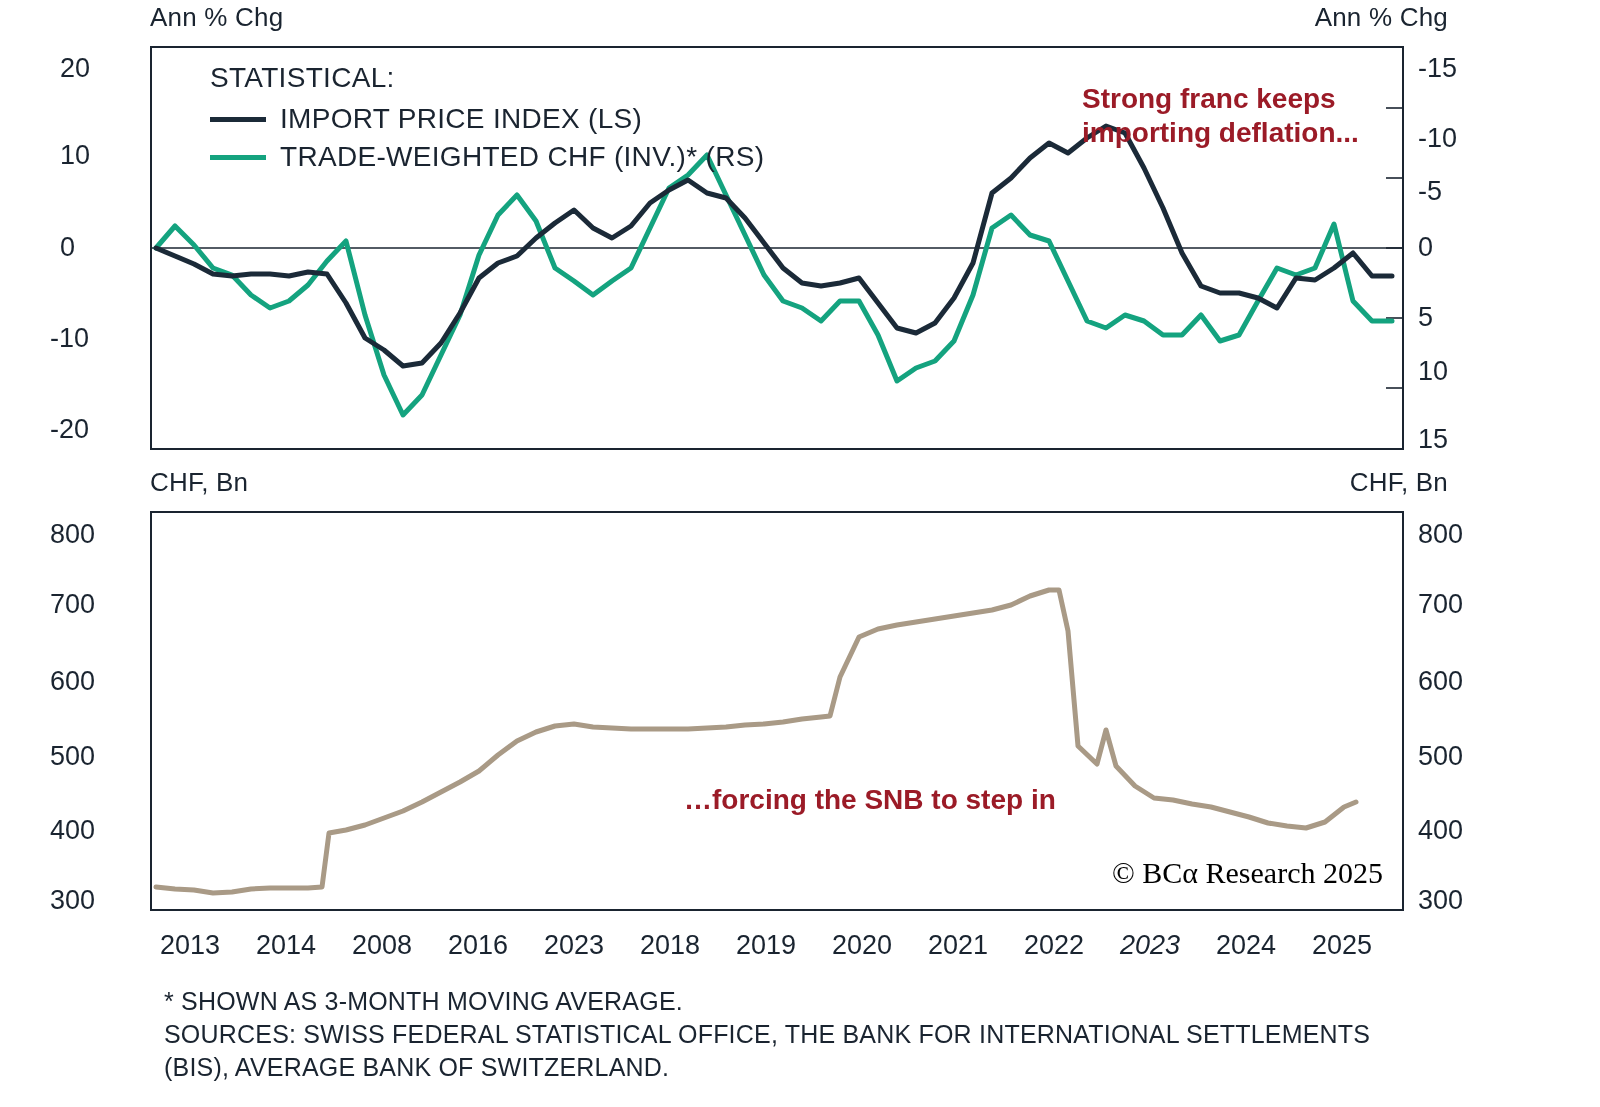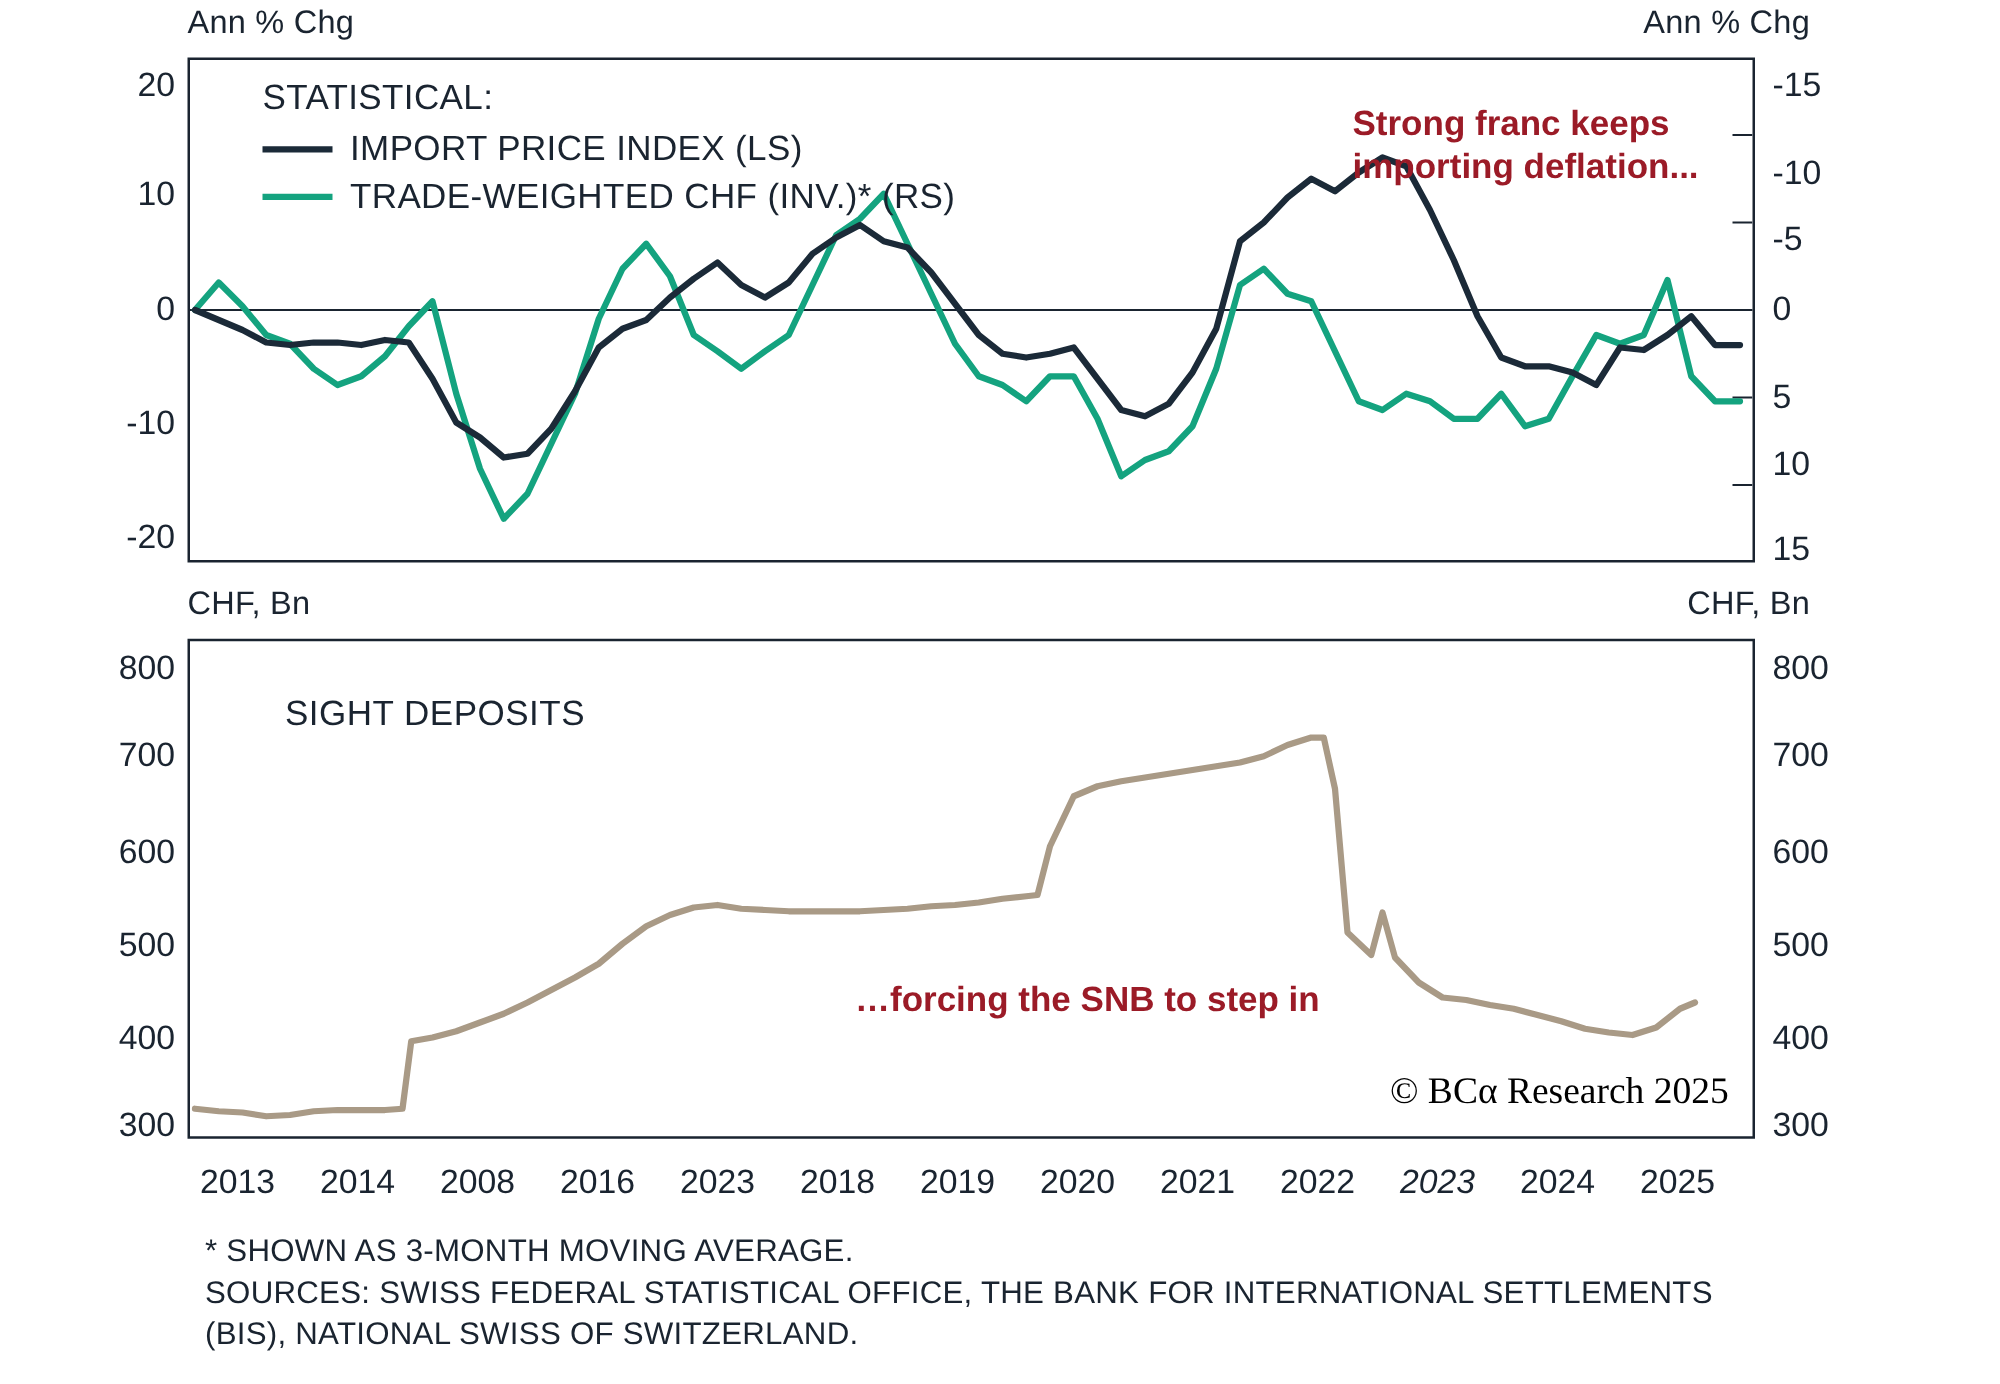--- a/index.html
+++ b/index.html
@@ -8,21 +8,21 @@
   .stage{position:absolute;left:0;top:0;width:1600px;height:1107px;}
 
   
   .axis-unit{position:absolute;font-size:26px;color:#1a2430;letter-spacing:.2px;}
 
   
   .panel{position:absolute;box-sizing:border-box;border:2px solid #1a2430;background:#fff;}
 
   
   .tick{position:absolute;font-size:27px;color:#1a2430;white-space:nowrap;}
-  .tick.left{text-align:right;}
+  .tick.left{text-align:left;}
   .tick.right{text-align:center;}
 
   .xtick{position:absolute;font-size:27px;color:#1a2430;white-space:nowrap;text-align:center;}
 
   
   .legend{position:absolute;}
   .legend-title{font-size:28px;letter-spacing:.3px;color:#1a2430;margin-bottom:6px;}
   .legend-row{display:flex;align-items:center;height:38px;}
   .legend-swatch{width:56px;height:0;border-top-width:5px;border-top-style:solid;margin-right:14px;}
   .legend-label{font-size:28px;letter-spacing:.3px;color:#1a2430;}
@@ -98,21 +98,20 @@
 
   <div class="axis-unit" style="left:150px;top:467px;">CHF, Bn</div>
   <div class="axis-unit" style="right:152px;top:467px;">CHF, Bn</div>
 
   <div class="panel" style="left:150px;top:511px;width:1254px;height:400px;">
     <svg width="1250" height="396" viewBox="0 0 1250 396">
       <polyline fill="none" stroke="#a99a86" stroke-width="5" stroke-linejoin="round" stroke-linecap="round" points="4,374 23,376 42,377 61,380 80,379 99,376 118,375 137,375 156,375 170,374 177,320 194,317 213,312 232,305 251,298 270,289 289,279 308,269 327,258 346,242 365,228 384,219 403,213 422,211 441,214 460,215 479,216 498,216 517,216 536,216 555,215 574,214 593,212 612,211 631,209 650,206 669,204 678,203 688,164 707,124 726,116 745,112 764,109 783,106 802,103 821,100 840,97 859,92 878,83 897,77 907,77 916,118 926,233 945,251 954,217 964,253 983,273 1002,285 1021,287 1040,291 1059,294 1078,299 1097,304 1116,310 1135,313 1154,315 1173,309 1192,294 1204,289"></polyline>
     </svg>
   </div>
 
-  <div class="panel-label" style="left:228px;top:555px;">SIGHT DEPOSITS</div>
   <div class="anno plain" style="left:684px;top:783px;">…forcing the SNB to step in</div>
   <div class="copyright" style="left:1112px;top:856px;">© BCα Research 2025</div>
 
   <div class="tick left" style="left:50px;top:519px;width:90px;">800</div>
   <div class="tick left" style="left:50px;top:589px;width:90px;">700</div>
   <div class="tick left" style="left:50px;top:666px;width:90px;">600</div>
   <div class="tick left" style="left:50px;top:741px;width:90px;">500</div>
   <div class="tick left" style="left:50px;top:815px;width:90px;">400</div>
   <div class="tick left" style="left:50px;top:885px;width:90px;">300</div>
 
@@ -133,16 +132,16 @@
   <div class="xtick" style="left:802px;top:930px;width:120px;">2020</div>
   <div class="xtick" style="left:898px;top:930px;width:120px;">2021</div>
   <div class="xtick" style="left:994px;top:930px;width:120px;">2022</div>
   <div class="xtick" style="left:1090px;top:930px;width:120px;font-style:italic;">2023</div>
   <div class="xtick" style="left:1186px;top:930px;width:120px;">2024</div>
   <div class="xtick" style="left:1282px;top:930px;width:120px;">2025</div>
 
   <div class="footnotes" style="left:164px;top:985px;width:1300px;">
     <div>* SHOWN AS 3-MONTH MOVING AVERAGE.</div>
     <div>SOURCES: SWISS FEDERAL STATISTICAL OFFICE, THE BANK FOR INTERNATIONAL SETTLEMENTS</div>
-    <div>(BIS), NATIONAL SWISS OF SWITZERLAND.</div>
+    <div>(BIS), AVERAGE BANK OF SWITZERLAND.</div>
   </div>
 
 </div>
 
 </body></html>

